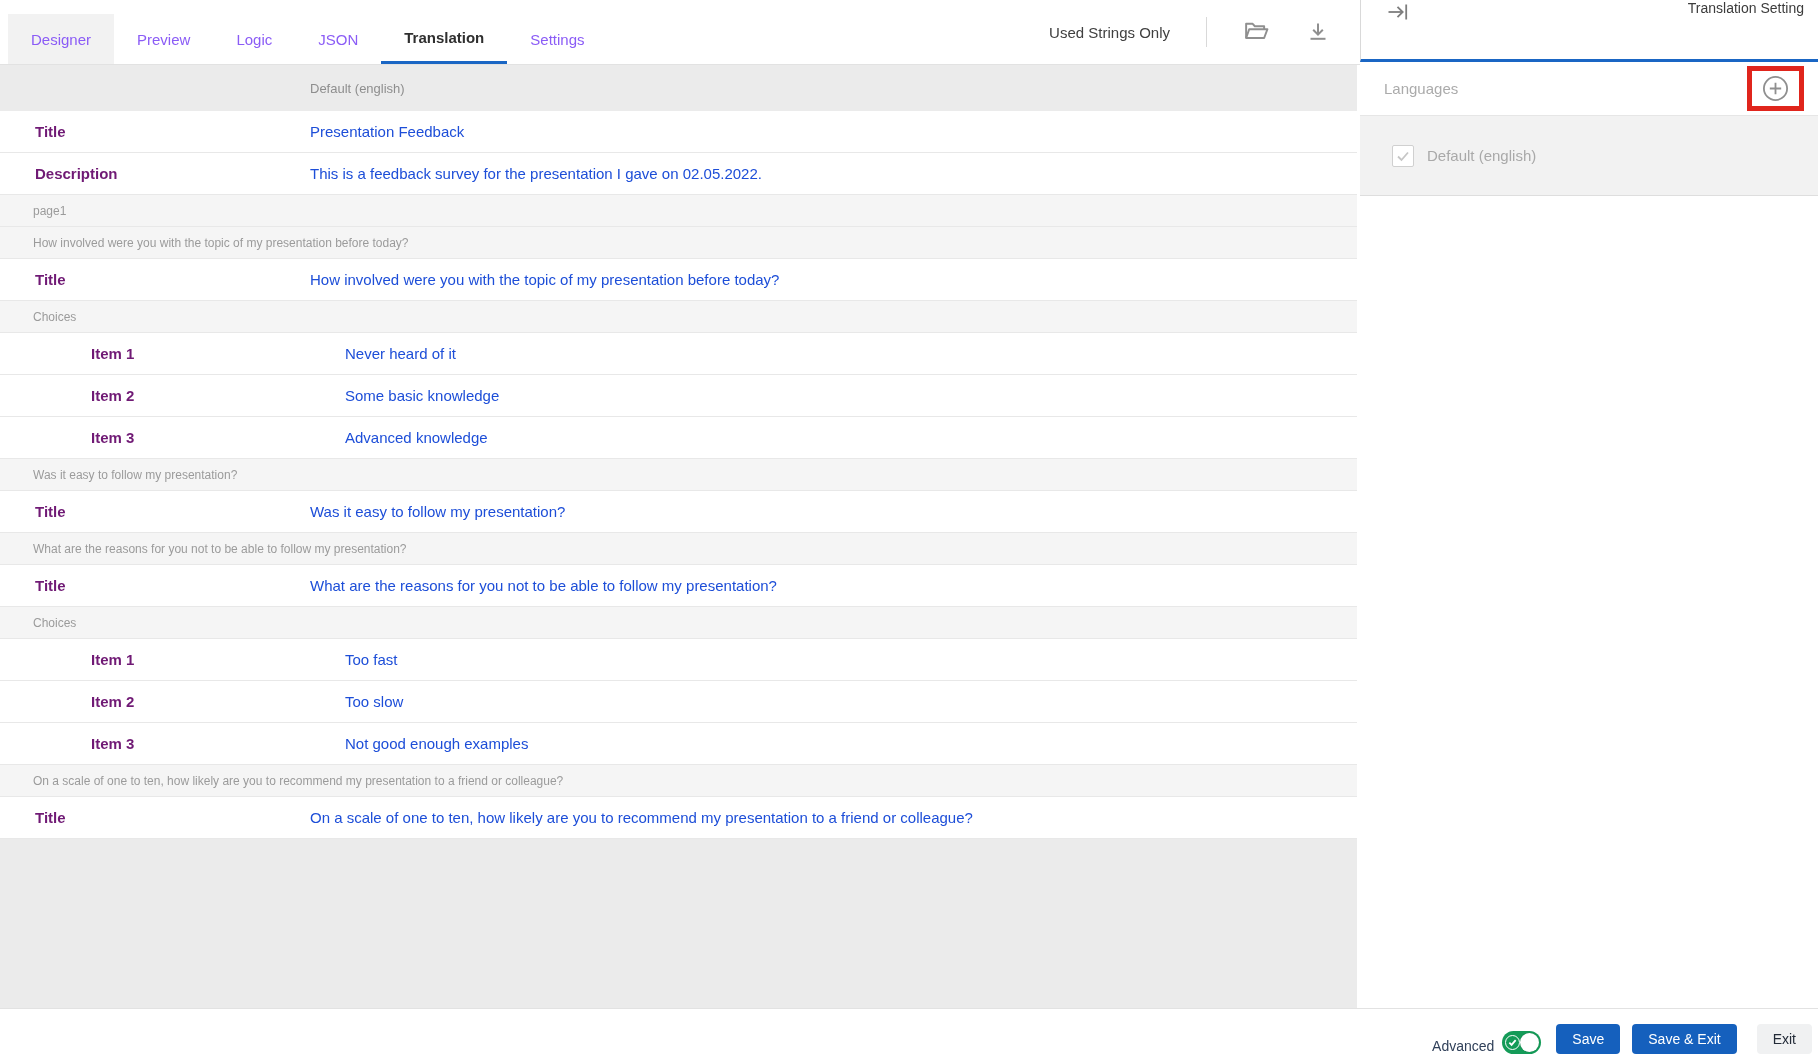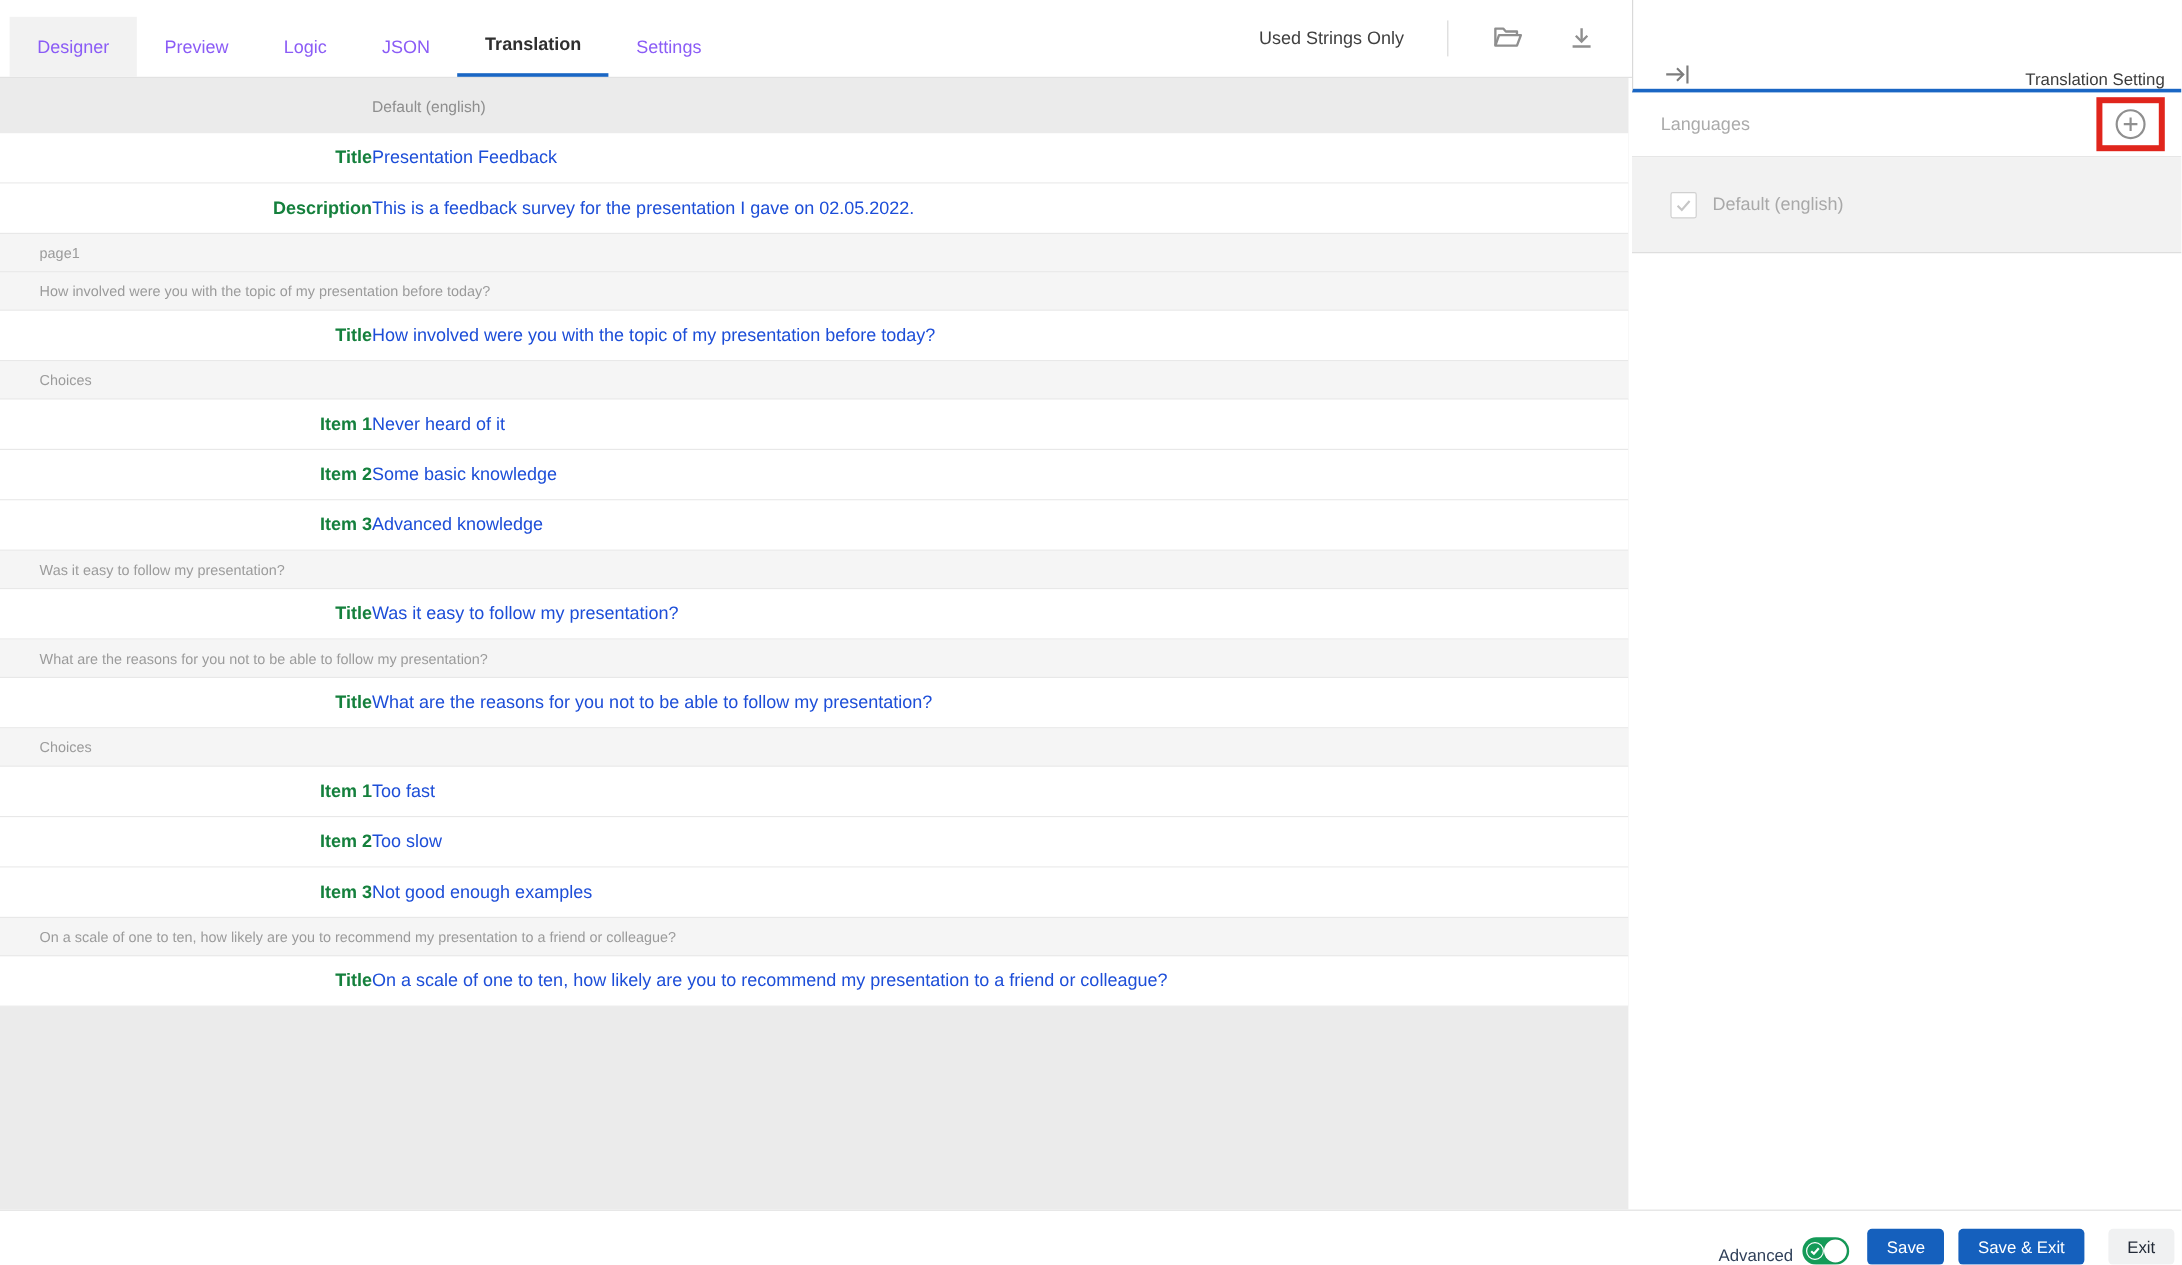--- a/index.html
+++ b/index.html
@@ -18,30 +18,30 @@
   .top-controls { margin-left:auto; display:flex; align-items:center; gap:36px; padding-right:30px; }
   .used-strings { font-size:15px; color:#404040; cursor:pointer; white-space:nowrap; }
   .vdivider { width:1px; height:30px; background:#d9d9d9; }
   .icon-btn { display:flex; align-items:center; justify-content:center; cursor:pointer; }
 
   
   .table-area { position:absolute; left:0; top:65px; width:1357px; height:943px; background:#ebebeb; overflow:hidden; }
   .t-header { height:46px; background:#ebebeb; display:flex; align-items:center;
               padding-left:310px; font-size:13px; color:#8e8e8e; }
   .t-row { height:42px; background:#fff; border-bottom:1px solid #e8e8e8; display:flex; align-items:center; }
-  .t-label { flex:0 0 310px; width:310px; padding-left:35px; font-size:15px; font-weight:700; color:#15803d;text-align:right; }
-  .t-label.ind1 { padding-left:56px; }
+  .t-label { flex:0 0 310px; width:310px; padding-left:35px; font-size:15px; font-weight:700; color:#701a75; }
+  .t-label.ind1 { padding-left:56px;margin-left:35px; }
   .t-value { font-size:15px; color:#1d4ed8; cursor:text; }
   .t-group { height:32px; background:#f5f5f5; border-bottom:1px solid #e8e8e8;
              display:flex; align-items:center; padding-left:33px; font-size:12px; color:#9b9b9b; }
 
   
   .right-panel { position:absolute; left:1360px; top:0; width:458px; height:1008px; background:#fff; }
-  .panel-header { height:77px; border-left:1px solid #d9d9d9; border-bottom:3px solid #1a66c4;
-                  display:flex; align-items:flex-end; padding:0 14px 0 24px; }
+  .panel-header { height:62px; border-left:1px solid #d9d9d9; border-bottom:3px solid #1a66c4;
+                  display:flex; align-items:flex-start; padding:0 14px 0 24px; }
   .panel-title { margin-left:auto; font-size:14px; color:#3c3c3c; }
   .languages-row { height:54px; display:flex; align-items:center; padding:0 14px 0 24px;
                    border-bottom:1px solid #e6e6e6;gap:32px; }
   .languages-label { font-size:15px; color:#ababab; }
   .highlight-box { margin-left:auto; border:5px solid #e0251c; padding:3px 9px; background:#fff;
                    display:flex; align-items:center; justify-content:center; }
   .add-lang-btn { display:flex; align-items:center; justify-content:center; cursor:pointer; }
   .default-lang-row { height:80px; background:#f2f2f2; border-bottom:1px solid #dedede;
                       display:flex; align-items:center; padding-left:32px; }
   .checkbox { width:22px; height:22px; background:#fff; border:1px solid #d0d0d0; border-radius:2px;

